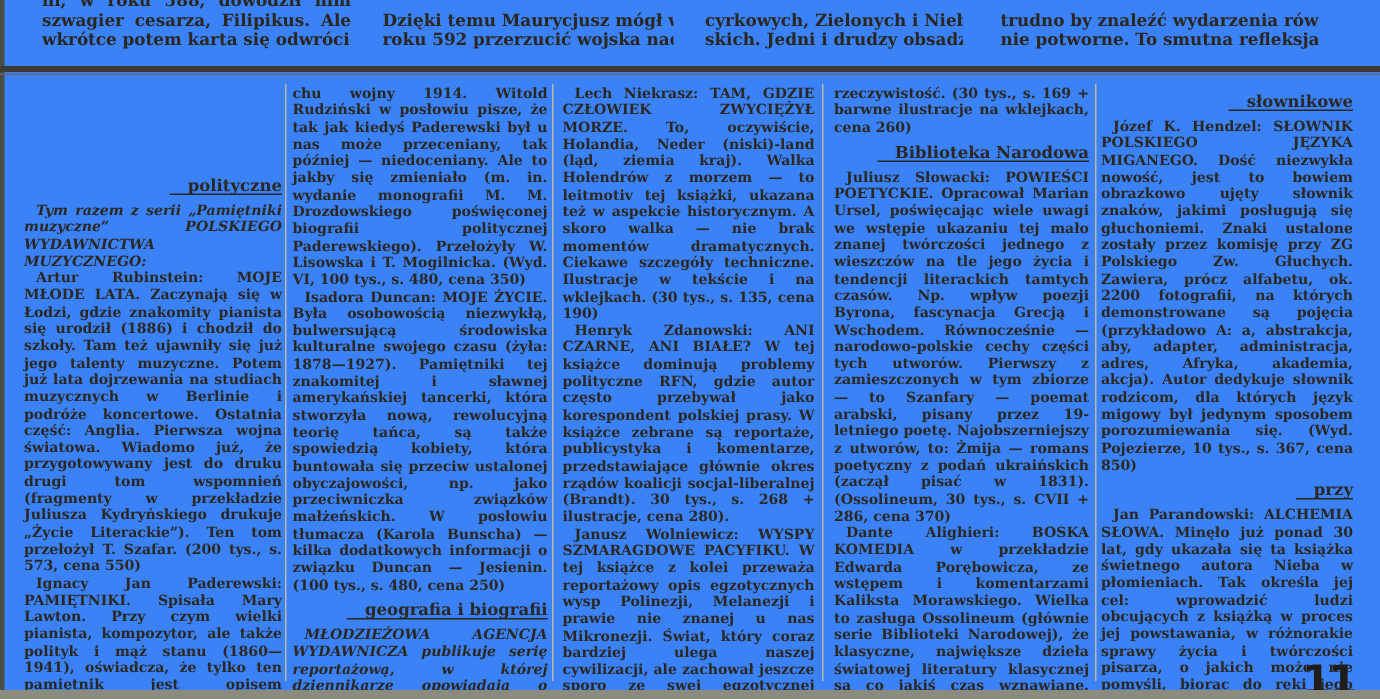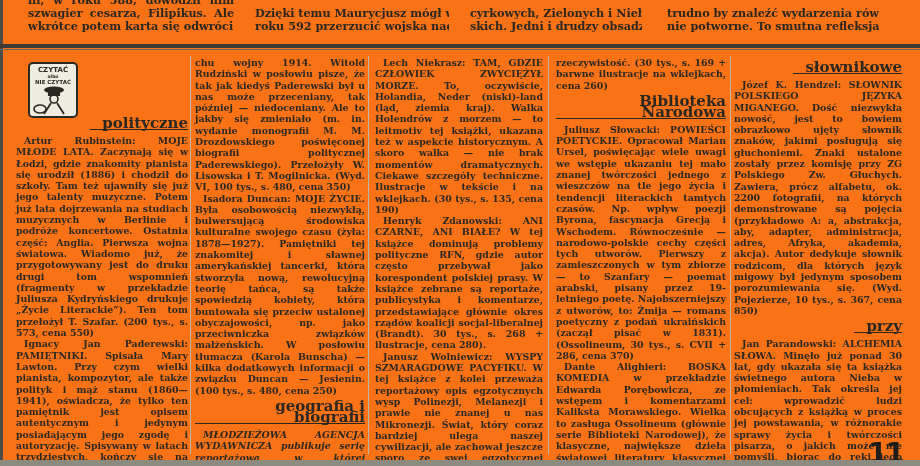--- a/index.html
+++ b/index.html
@@ -5,21 +5,21 @@
   html, body { margin:0; padding:0; }
   body {
     width:920px; height:466px; overflow:hidden;
     background:#e6e2d0;
     font-family:"DejaVu Serif", serif;
     color:#2a2620;
     position:relative;
   }
   .page {
     position:absolute; left:0; top:0; width:920px; height:466px;
-    background:#f97316;
+    background:#3b82f6;
   }
   .top-strip {
     position:absolute; left:0; top:0; width:920px; height:44px;
   }
   .top-col {
     position:absolute; top:0; font-size:11.2px; line-height:13px;
     font-weight:bold; text-align:justify; text-align-last:justify;
   }
   .top-col div { white-space:nowrap; overflow:hidden; }
   .rule-thick {
@@ -36,21 +36,21 @@
   .bottom-edge {
     position:absolute; left:0; top:460px; width:920px; height:6px; background:#8c8b80;
   }
   .col {
     position:absolute; top:57px; font-size:9.4px; line-height:11.3px;
     font-weight:bold; text-align:justify; color:#2b2822;
   }
   .col p { margin:0; text-indent:8px; hyphens:manual; }
   .col .it { font-style:italic; }
   .section-head {
-    text-align:right; font-weight:bold; font-size:15px;
+    text-align:right; font-weight:bold; font-size:11px;
     border-bottom:1.6px solid #2a2620; display:block;
     margin:5px 0 5px auto; width:fit-content; padding:0 0 0 12px;
     line-height:11px;
   }
   .col-divider {
     position:absolute; top:56px; width:1px; height:398px; background:#bcb8a6;
   }
   .logo {
     position:absolute; left:28px; top:62px; width:46px; height:52px;
     border:2px solid #2b2822; border-radius:5px; background:#efece0;
@@ -89,41 +89,29 @@
     <div class="top-col" style="left:667px;width:212px;top:-6px">
       <div>&nbsp;</div>
       <div>trudno by znaleźć wydarzenia rów-</div>
       <div>nie potworne. To smutna refleksja.</div>
     </div>
   </div>
 
   <div class="rule-thick"></div>
   <div class="rule-thin"></div>
 
-  <div class="logo">
-    <div class="logo-text" style="top:2px;font-size:7px">CZYTAĆ</div>
-    <div class="logo-text" style="top:10px;font-size:4.5px">albo</div>
-    <div class="logo-text" style="top:15px;font-size:5.5px">NIE CZYTAĆ</div>
-    <svg width="46" height="30" viewBox="0 0 46 30" style="position:absolute;left:0;top:21px">
-      <ellipse cx="24" cy="5" rx="10" ry="3.5" fill="#2b2822"></ellipse>
-      <rect x="18" y="7" width="12" height="4" fill="#2b2822"></rect>
-      <circle cx="24" cy="14" r="4" fill="none" stroke="#2b2822" stroke-width="1.6"></circle>
-      <line x1="21" y1="18" x2="14" y2="29" stroke="#2b2822" stroke-width="1.8"></line>
-      <line x1="27" y1="18" x2="34" y2="29" stroke="#2b2822" stroke-width="1.8"></line>
-      <ellipse cx="10" cy="24" rx="6" ry="4" fill="none" stroke="#2b2822" stroke-width="1.6"></ellipse>
-    </svg>
-  </div>
 
   <div class="col-divider" style="left:190px"></div>
   <div class="col-divider" style="left:368px"></div>
   <div class="col-divider" style="left:548px"></div>
   <div class="col-divider" style="left:730px"></div>
 
   <div class="col" style="left:16px;width:172px;top:113px">
     <span class="section-head">polityczne</span>
+    <p class="it">Tym razem z serii „Pamiętniki muzyczne” POLSKIEGO WYDAWNICTWA MUZYCZNEGO:</p>
     <p>Artur Rubinstein: MOJE MŁODE LATA. Zaczynają się w Łodzi, gdzie znakomity pianista się urodził (1886) i chodził do szkoły. Tam też ujawniły się już jego talenty muzyczne. Potem już lata dojrzewania na studiach muzycznych w Berlinie i podróże koncertowe. Ostatnia część: Anglia. Pierwsza wojna światowa. Wiadomo już, że przygotowywany jest do druku drugi tom wspomnień (fragmenty w przekładzie Juliusza Kydryńskiego drukuje „Życie Literackie”). Ten tom przełożył T. Szafar. (200 tys., s. 573, cena 550)</p>
     <p>Ignacy Jan Paderewski: PAMIĘTNIKI. Spisała Mary Lawton. Przy czym wielki pianista, kompozytor, ale także polityk i mąż stanu (1860—1941), oświadcza, że tylko ten pamiętnik jest opisem autentycznym i jedynym posiadającym jego zgodę i autoryzację. Spisywany w latach trzydziestych, kończy się na wybu-</p>
   </div>
 
   <div class="col" style="left:195px;width:170px">
     <p style="text-indent:0">chu wojny 1914. Witold Rudziński w posłowiu pisze, że tak jak kiedyś Paderewski był u nas może przeceniany, tak później — niedoceniany. Ale to jakby się zmieniało (m. in. wydanie monografii M. M. Drozdowskiego poświęconej biografii politycznej Paderewskiego). Przełożyły W. Lisowska i T. Mogilnicka. (Wyd. VI, 100 tys., s. 480, cena 350)</p>
     <p>Isadora Duncan: MOJE ŻYCIE. Była osobowością niezwykłą, bulwersującą środowiska kulturalne swojego czasu (żyła: 1878—1927). Pamiętniki tej znakomitej i sławnej amerykańskiej tancerki, która stworzyła nową, rewolucyjną teorię tańca, są także spowiedzią kobiety, która buntowała się przeciw ustalonej obyczajowości, np. jako przeciwniczka związków małżeńskich. W posłowiu tłumacza (Karola Bunscha) — kilka dodatkowych informacji o związku Duncan — Jesienin. (100 tys., s. 480, cena 250)</p>
     <span class="section-head">geografia i biografii</span>
     <p class="it">MŁODZIEŻOWA AGENCJA WYDAWNICZA publikuje serię reportażową, w której dziennikarze opowiadają o podróżach do różnych krajów. Starają się je przybliżyć czytelnikom nie tylko przez opis atrakcji podróżniczych, także</p>
   </div>

